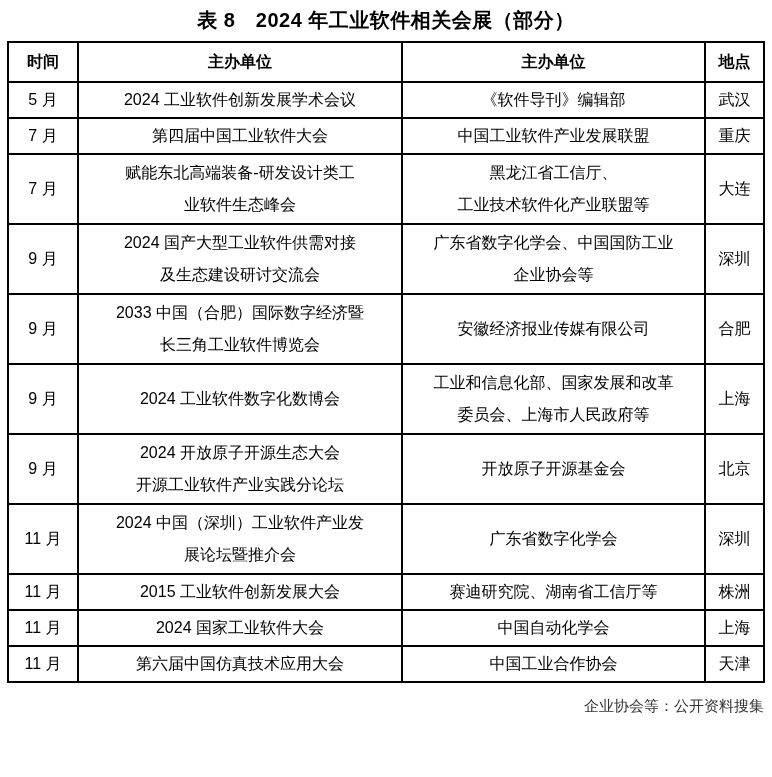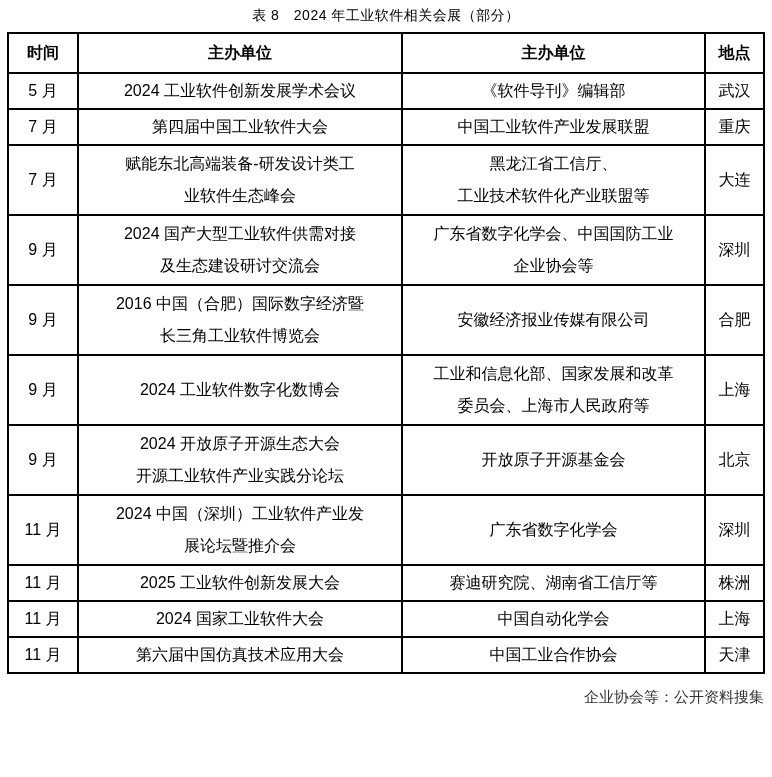--- a/index.html
+++ b/index.html
@@ -12,22 +12,22 @@
     color: #000;
   }
   .page {
     width: 772px;
     height: 777px;
     box-sizing: border-box;
     position: relative;
   }
   .title {
     text-align: center;
-    font-weight: normal;
-    font-size: 14px;
+    font-weight: bold;
+    font-size: 20px;
     padding-top: 7px;
     letter-spacing: 0.5px;
     color: #000;
   }
   table.conf {
     border-collapse: collapse;
     table-layout: fixed;
     width: 756px;
     margin: 7px auto 0 auto;
   }
@@ -107,21 +107,21 @@
       <tr class="r-t">
         <td>9 月</td>
         <td>2024 国产大型工业软件供需对接
 及生态建设研讨交流会</td>
         <td>广东省数字化学会、中国国防工业
 企业协会等</td>
         <td>深圳</td>
       </tr>
       <tr class="r-t">
         <td>9 月</td>
-        <td>2016 中国（合肥）国际数字经济暨
+        <td>2033 中国（合肥）国际数字经济暨
 长三角工业软件博览会</td>
         <td>安徽经济报业传媒有限公司</td>
         <td>合肥</td>
       </tr>
       <tr class="r-t">
         <td>9 月</td>
         <td>2024 工业软件数字化数博会</td>
         <td>工业和信息化部、国家发展和改革
 委员会、上海市人民政府等</td>
         <td>上海</td>
@@ -135,21 +135,21 @@
       </tr>
       <tr class="r-t">
         <td>11 月</td>
         <td>2024 中国（深圳）工业软件产业发
 展论坛暨推介会</td>
         <td>广东省数字化学会</td>
         <td>深圳</td>
       </tr>
       <tr class="r-s">
         <td>11 月</td>
-        <td>2025 工业软件创新发展大会</td>
+        <td>2015 工业软件创新发展大会</td>
         <td>赛迪研究院、湖南省工信厅等</td>
         <td>株洲</td>
       </tr>
       <tr class="r-s">
         <td>11 月</td>
         <td>2024 国家工业软件大会</td>
         <td>中国自动化学会</td>
         <td>上海</td>
       </tr>
       <tr class="r-s">

